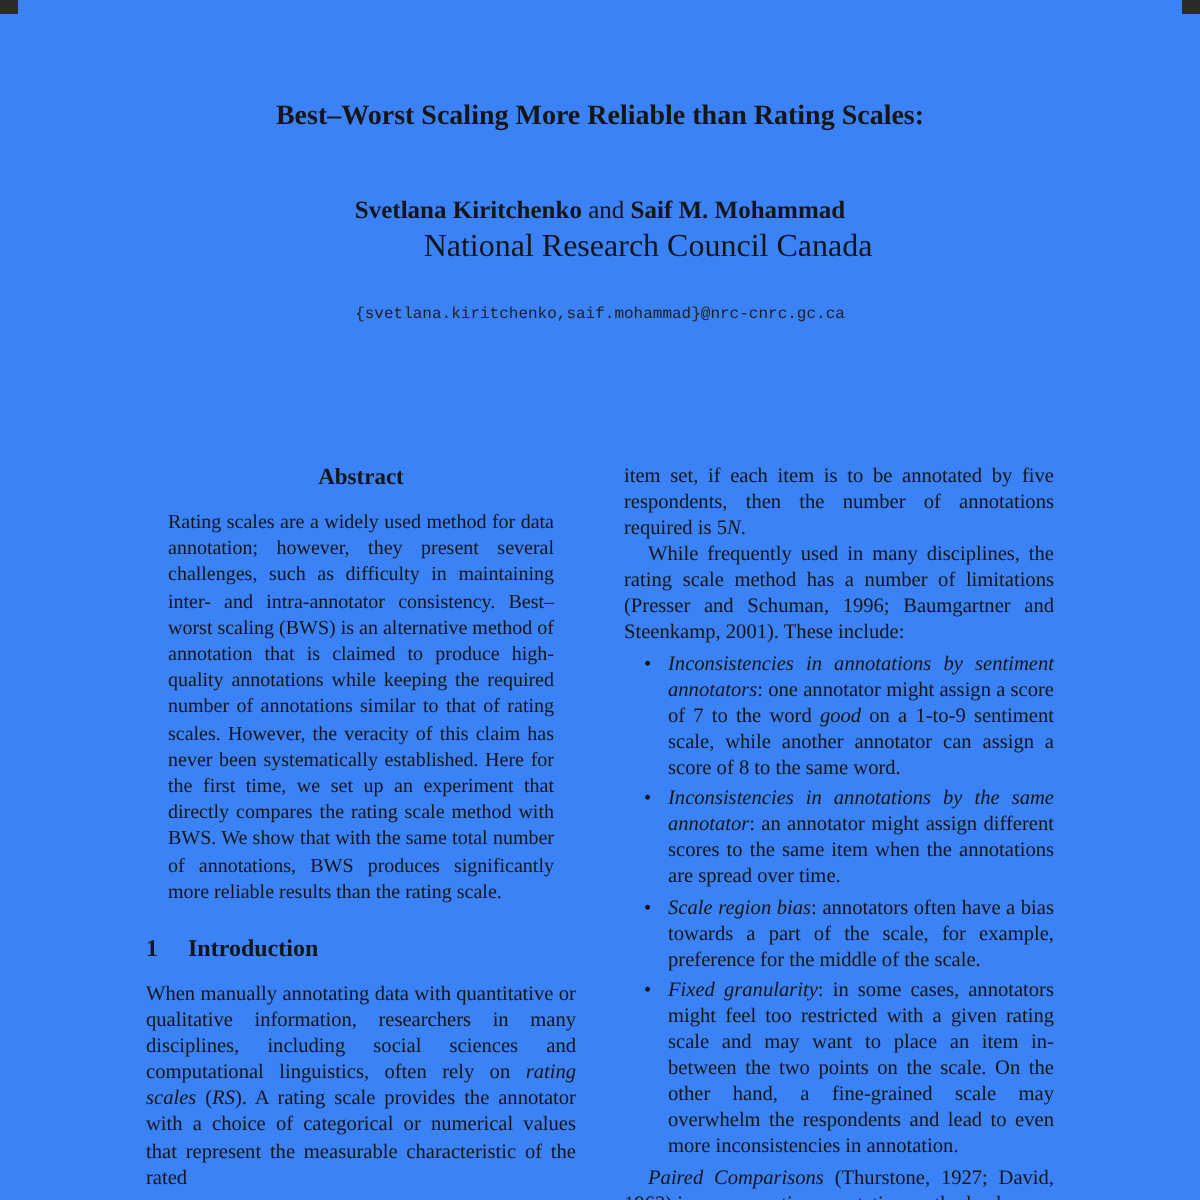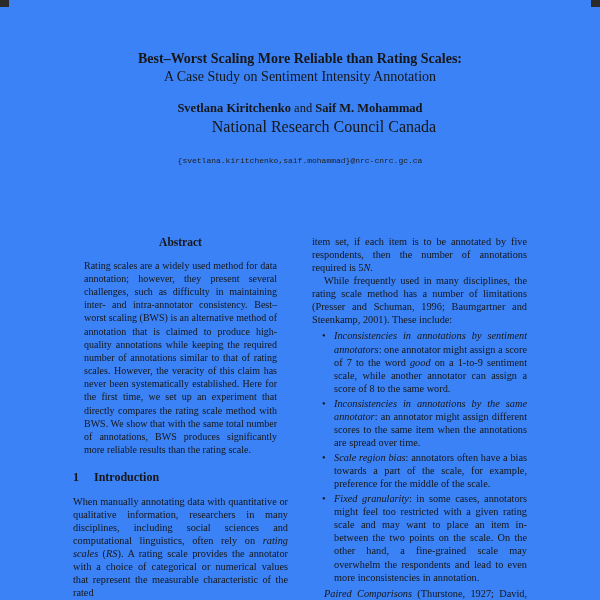--- a/index.html
+++ b/index.html
@@ -18,21 +18,21 @@
 
   .corner { position: absolute; top: 0; width: 9px; height: 7px; background: #2b2b2b; }
   .corner-tl { left: 0; }
   .corner-tr { right: 0; }
 
   .head { padding-top: 50px; text-align: center; }
   .title { font-weight: normal; line-height: 1.25; }
   .title-l1 { display: block; font-size: 14px; font-weight: bold; }
   .title-l2 { display: block; font-size: 14px; font-weight: normal; }
 
-  .authors { margin-top: 16px; font-size: 12.5px; }
+  .authors { margin-top: 30px; font-size: 12.5px; }
   .affiliation { font-size: 16px; margin-top: 2px; padding-left: 48px; }
   .email {
     font-family: "Liberation Mono", "DejaVu Sans Mono", monospace;
     font-size: 8px;
     margin-top: 20px;
     color: #222;
   }
 
   .columns {
     display: flex;
@@ -85,21 +85,20 @@
 </head>
 <body>
 
 <div class="page">
   <div class="corner corner-tl"></div>
   <div class="corner corner-tr"></div>
 
   <header class="head">
     <h1 class="title">
       <span class="title-l1">Best–Worst Scaling More Reliable than Rating Scales:</span>
-      <span class="title-l2">A Case Study on Sentiment Intensity Annotation</span>
     </h1>
     <div class="authors"><span class="bd">Svetlana Kiritchenko</span><span>  and  </span><span class="bd">Saif M. Mohammad</span></div>
     <div class="affiliation">National Research Council Canada</div>
     <div class="email">{svetlana.kiritchenko,saif.mohammad}@nrc-cnrc.gc.ca</div>
   </header>
 
   <div class="columns">
 
     <section class="col">
       <h2 class="abstract-heading">Abstract</h2>

